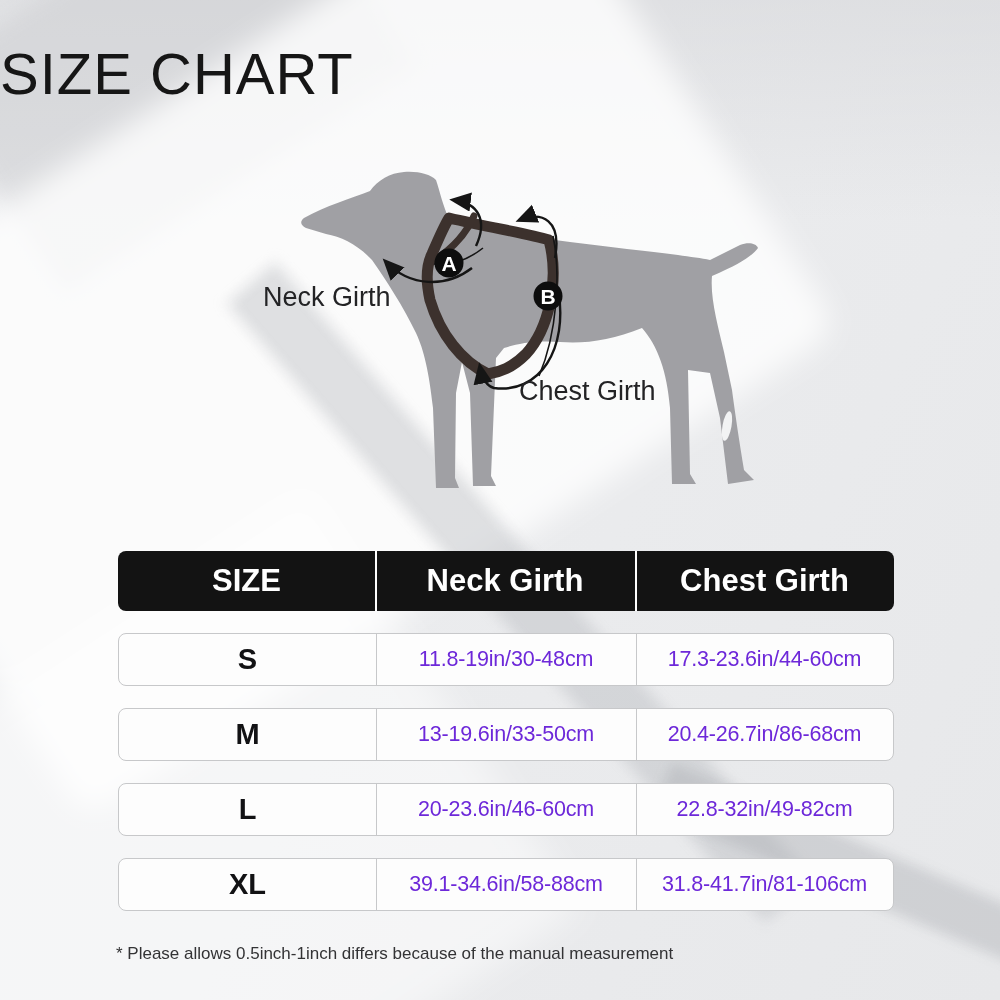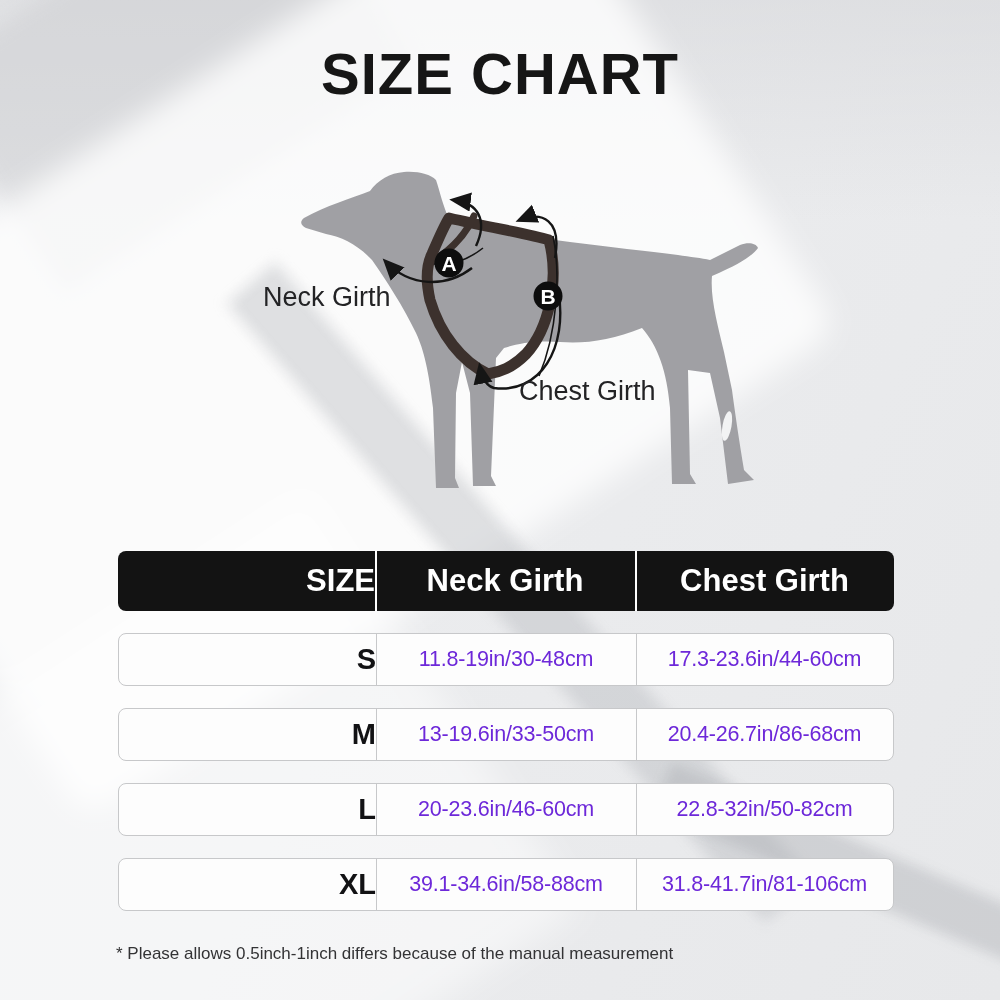--- a/index.html
+++ b/index.html
@@ -20,38 +20,38 @@
   .wedge-white{left:-140px;top:60px;width:900px;height:560px;background:rgba(255,255,255,.78);
     transform:rotate(-33deg);filter:blur(14px);border-radius:30px;}
   .band-mid{left:110px;top:560px;width:820px;height:64px;background:rgba(176,178,183,.38);
     transform:rotate(49deg);filter:blur(7px);}
   .band-br{left:640px;top:870px;width:560px;height:52px;background:rgba(170,172,177,.40);
     transform:rotate(23deg);filter:blur(6px);}
   .wedge-bl{left:-200px;top:640px;width:700px;height:500px;background:rgba(255,255,255,.5);
     transform:rotate(-33deg);filter:blur(16px);}
 
   
-  .title{position:absolute;left:0;right:0;top:40px;text-align:center;
-    font-size:58px;font-weight:700;letter-spacing:1px;color:#161616;}
+  .title{position:absolute;left:0;right:0;top:40px;text-align:left;
+    font-size:58px;font-weight:400;letter-spacing:1px;color:#161616;}
 
   
   .figure{position:absolute;left:240px;top:158px;width:560px;height:352px;}
   .figure svg{position:absolute;left:0;top:0;}
   .girth-label{position:absolute;font-size:27px;color:#232325;white-space:nowrap;}
   .neck-label{left:23px;top:124px;}   
   .chest-label{left:279px;top:218px;} 
 
   
   .tbl-header{position:absolute;left:118px;top:551px;width:776px;height:60px;
     background:#131313;border-radius:8px;}
   .tbl-row{position:absolute;left:118px;width:776px;height:53px;background:#fdfdfd;
     border:1px solid #c7c8ca;border-radius:8px;box-sizing:border-box;}
   .row-s{top:633px}.row-m{top:708px}.row-l{top:783px}.row-xl{top:858px}
   .cells{position:absolute;inset:0;display:flex;align-items:center;}
-  .c1{width:257px;text-align:right;}
+  .c1{width:257px;text-align:center;}
   .c2{width:260px;text-align:center;}
   .c3{flex:1;text-align:center;}
   .tbl-header .cells{color:#ffffff;font-size:31px;font-weight:700;}
   .vsep{position:absolute;top:0;bottom:0;width:2px;background:#ffffff;}
   .vsep.p1{left:257px}.vsep.p2{left:517px}
   .tbl-row .vsep{width:1px;background:#c7c8ca;}
   .size-cell{font-size:29px;font-weight:700;color:#121214;}
   .val-cell{font-size:21.5px;color:#6d28d9;letter-spacing:-.2px;}
 
   
@@ -175,21 +175,21 @@
       <div class="c3 val-cell">20.4-26.7in/86-68cm</div>
     </div>
     <div class="vsep p1"></div>
     <div class="vsep p2"></div>
   </div>
 
   <div class="tbl-row row-l">
     <div class="cells">
       <div class="c1 size-cell">L</div>
       <div class="c2 val-cell">20-23.6in/46-60cm</div>
-      <div class="c3 val-cell">22.8-32in/50-82cm</div>
+      <div class="c3 val-cell">22.8-32in/49-82cm</div>
     </div>
     <div class="vsep p1"></div>
     <div class="vsep p2"></div>
   </div>
 
   <div class="tbl-row row-xl">
     <div class="cells">
       <div class="c1 size-cell">XL</div>
       <div class="c2 val-cell">39.1-34.6in/58-88cm</div>
       <div class="c3 val-cell">31.8-41.7in/81-106cm</div>

